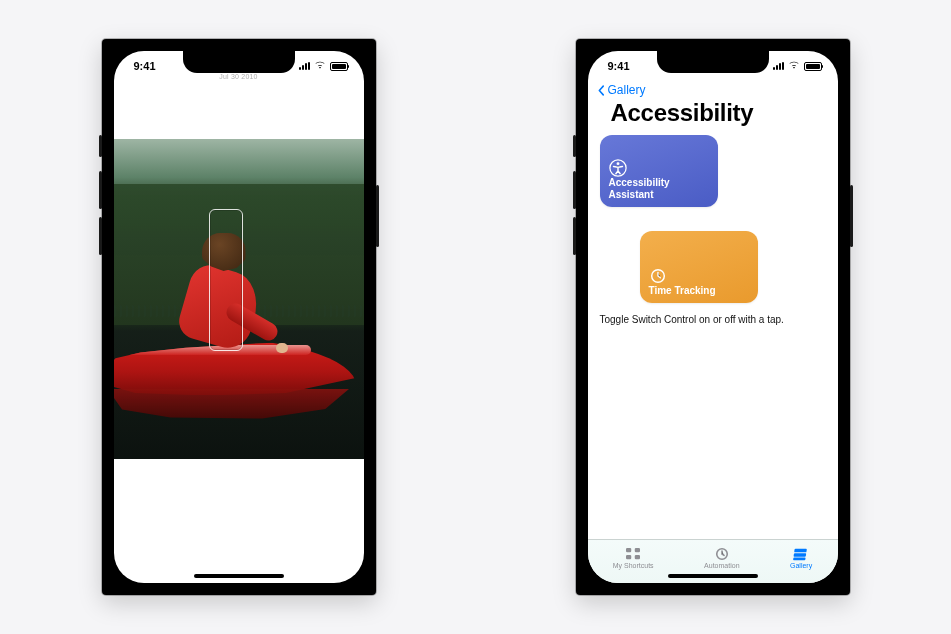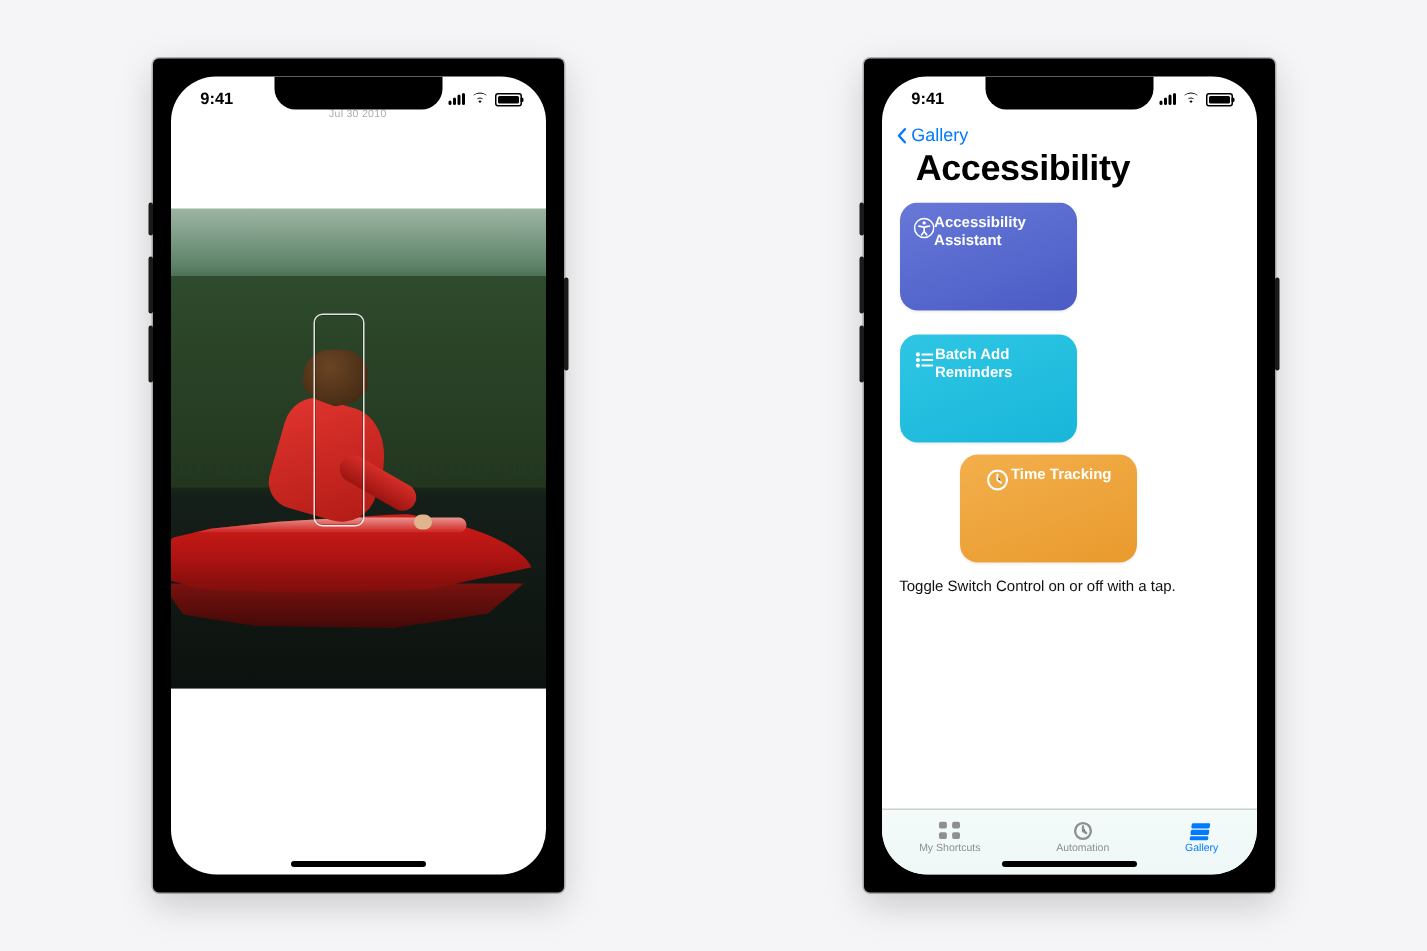--- a/index.html
+++ b/index.html
@@ -157,21 +157,21 @@
 
 
 .p2 .screen { background:#fff; display:flex; flex-direction:column; }
 .p2 .nav { margin-top:30px; padding:2px 10px 0; display:flex; align-items:center; gap:3px; color:#007aff; font-size:12px; }
 .p2 .nav svg{width:7px;height:11px;}
 .p2 h1{ font-size:24px; font-weight:700; padding:2px 23px 8px; letter-spacing:-.3px;}
 .p2 .list{ flex:1; overflow:hidden; padding:0 12px; display:flex; flex-direction:column; gap:8px;}
 .p2 .row{ display:flex; gap:10px; align-items:stretch; }
 .p2 .card{
   flex:0 0 118px; height:72px; border-radius:12px; padding:8px 9px 7px;
-  color:#fff; display:flex; justify-content:center;
+  color:#fff; display:flex; flex-direction:column; justify-content:flex-end;
   font-size:10px; font-weight:600; line-height:1.15;
   box-shadow: 0 1px 2px rgba(0,0,0,.08);
 }
 .p2 .card .cicon{ width:18px; height:18px; }
 .p2 .card .cicon svg{ width:100%; height:100%; }
 .p2 .desc{ flex:1; font-size:10px; line-height:1.35; color:#111; padding-top:2px;}
 .p2 .c-blue   { background: linear-gradient(160deg,#6778d8,#4a5cc5); }
 .p2 .c-purple { background: linear-gradient(160deg,#bd6fe0,#a14fd2); }
 .p2 .c-cyan   { background: linear-gradient(160deg,#2fc6e4,#18b6da); }
 .p2 .c-orange { background: linear-gradient(160deg,#f3af4c,#e99a2d); margin-left: 40px; }
@@ -278,33 +278,20 @@
                   <path stroke="#fff" stroke-width="1.6" stroke-linecap="round" d="M5 8.3l5 .9 5-.9M10 9.2v4M10 13.2l-2.4 3.2M10 13.2l2.4 3.2"></path>
                 </svg></span>
             <span>Accessibility Assistant</span>
           </div>
         </div>
 
         <div class="row">
         </div>
 
         <div class="row">
-          <div class="card c-cyan">
-            <span class="cicon"><svg viewBox="0 0 20 20">
-                  <g stroke="#fff" stroke-width="1.8" stroke-linecap="round">
-                    <circle cx="4" cy="5" r="1" fill="#fff"></circle>
-                    <line x1="8" y1="5" x2="17" y2="5"></line>
-                    <circle cx="4" cy="10" r="1" fill="#fff"></circle>
-                    <line x1="8" y1="10" x2="17" y2="10"></line>
-                    <circle cx="4" cy="15" r="1" fill="#fff"></circle>
-                    <line x1="8" y1="15" x2="17" y2="15"></line>
-                  </g>
-                </svg></span>
-            <span>Batch Add Reminders</span>
-          </div>
         </div>
 
         <div class="row">
           <div class="card c-orange">
             <span class="cicon"><svg viewBox="0 0 20 20">
                   <circle cx="10" cy="10" r="7" fill="none" stroke="#fff" stroke-width="1.6"></circle>
                   <path stroke="#fff" stroke-width="1.6" stroke-linecap="round" d="M10 6v4l2.6 2"></path>
                 </svg></span>
             <span>Time Tracking</span>
           </div>

